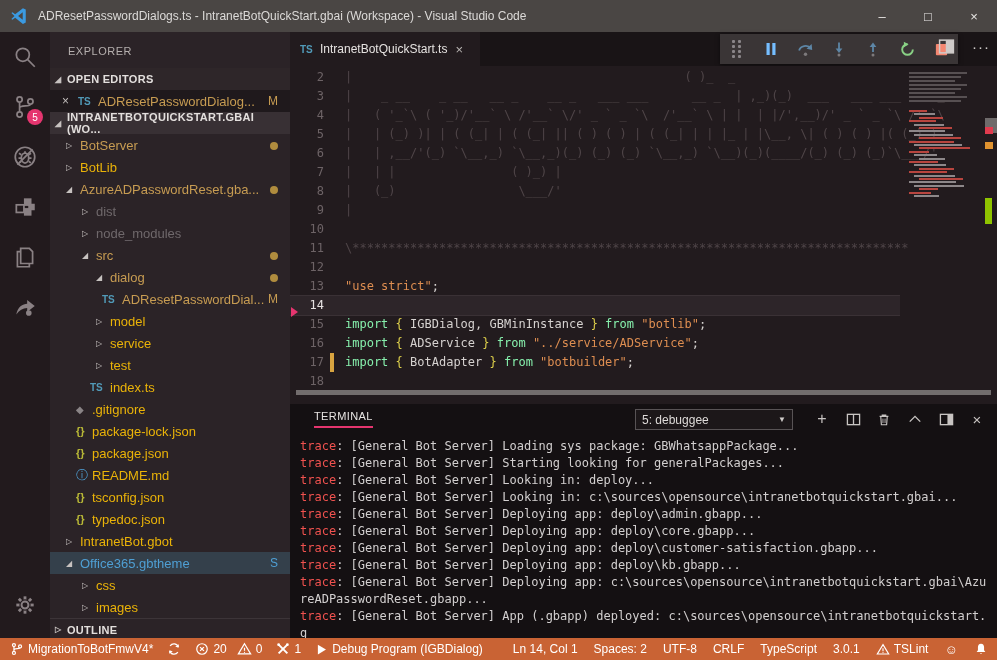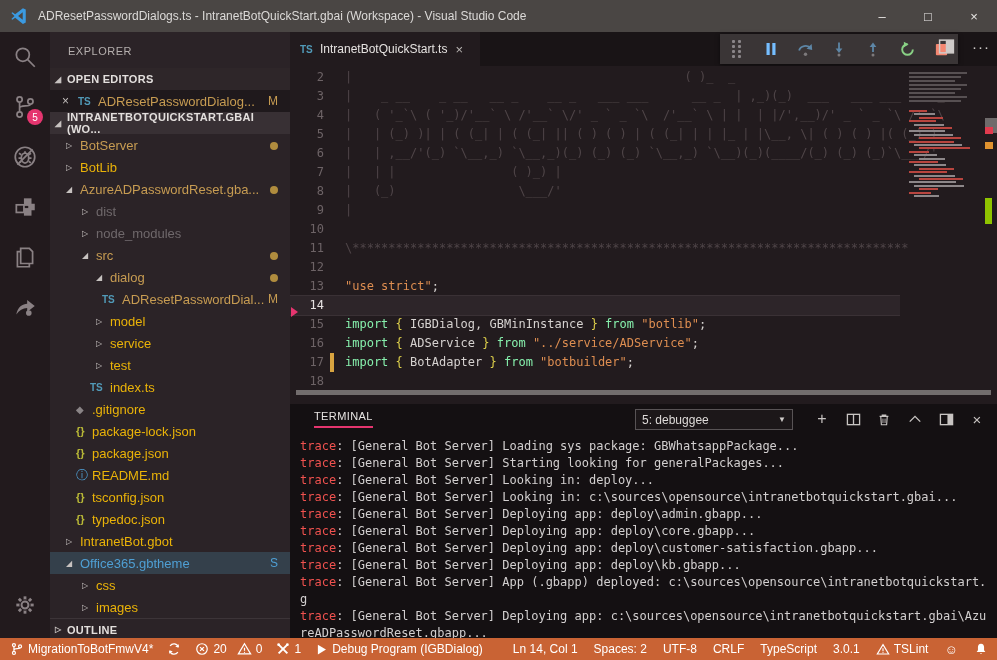--- a/index.html
+++ b/index.html
@@ -489,22 +489,22 @@
     </div>
     <div id="terminal-content">
         <div class="term-line"><span class="term-pre">trace</span><span>: [General Bot Server] Loading sys package: GBWhatsappPackage...</span></div>
         <div class="term-line"><span class="term-pre">trace</span><span>: [General Bot Server] Starting looking for generalPackages...</span></div>
         <div class="term-line"><span class="term-pre">trace</span><span>: [General Bot Server] Looking in: deploy...</span></div>
         <div class="term-line"><span class="term-pre">trace</span><span>: [General Bot Server] Looking in: c:\sources\opensource\intranetbotquickstart.gbai...</span></div>
         <div class="term-line"><span class="term-pre">trace</span><span>: [General Bot Server] Deploying app: deploy\admin.gbapp...</span></div>
         <div class="term-line"><span class="term-pre">trace</span><span>: [General Bot Server] Deploying app: deploy\core.gbapp...</span></div>
         <div class="term-line"><span class="term-pre">trace</span><span>: [General Bot Server] Deploying app: deploy\customer-satisfaction.gbapp...</span></div>
         <div class="term-line"><span class="term-pre">trace</span><span>: [General Bot Server] Deploying app: deploy\kb.gbapp...</span></div>
+        <div class="term-line"><span class="term-pre">trace</span><span>: [General Bot Server] Deploying app: c:\sources\opensource\intranetbotquickstart.gbai\AzureADPasswordReset.gbapp...</span></div>
         <div class="term-line"><span class="term-pre">trace</span><span>: [General Bot Server] App (.gbapp) deployed: c:\sources\opensource\intranetbotquickstart.g</span></div>
-        <div class="term-line"><span class="term-pre">trace</span><span>: [General Bot Server] Deploying app: c:\sources\opensource\intranetbotquickstart.gbai\AzureADPasswordReset.gbapp...</span></div>
       </div>
   </div>
 
   <div id="statusbar" class="abs">
     <div class="sb-item">
       <svg width="14" height="14" viewBox="0 0 16 16">
           <circle cx="4.5" cy="3.5" r="1.7"></circle>
           <circle cx="4.5" cy="12.5" r="1.7"></circle>
           <circle cx="11.5" cy="5" r="1.7"></circle>
           <path d="M4.5 5.2 V10.8 M4.5 9 C4.5 7 11.5 8.3 11.5 6.7"></path>

